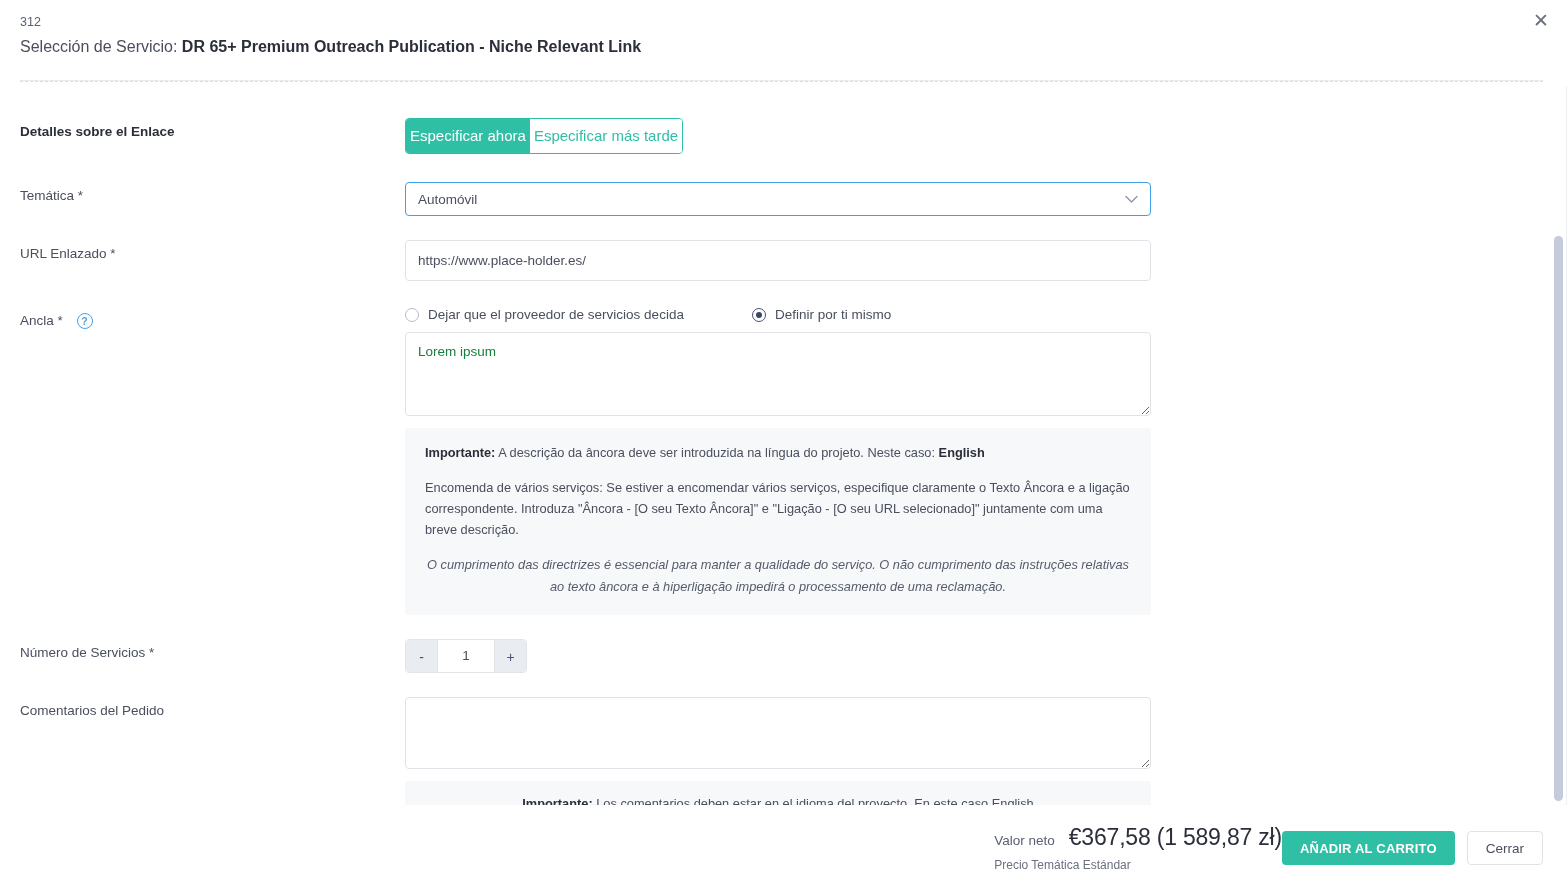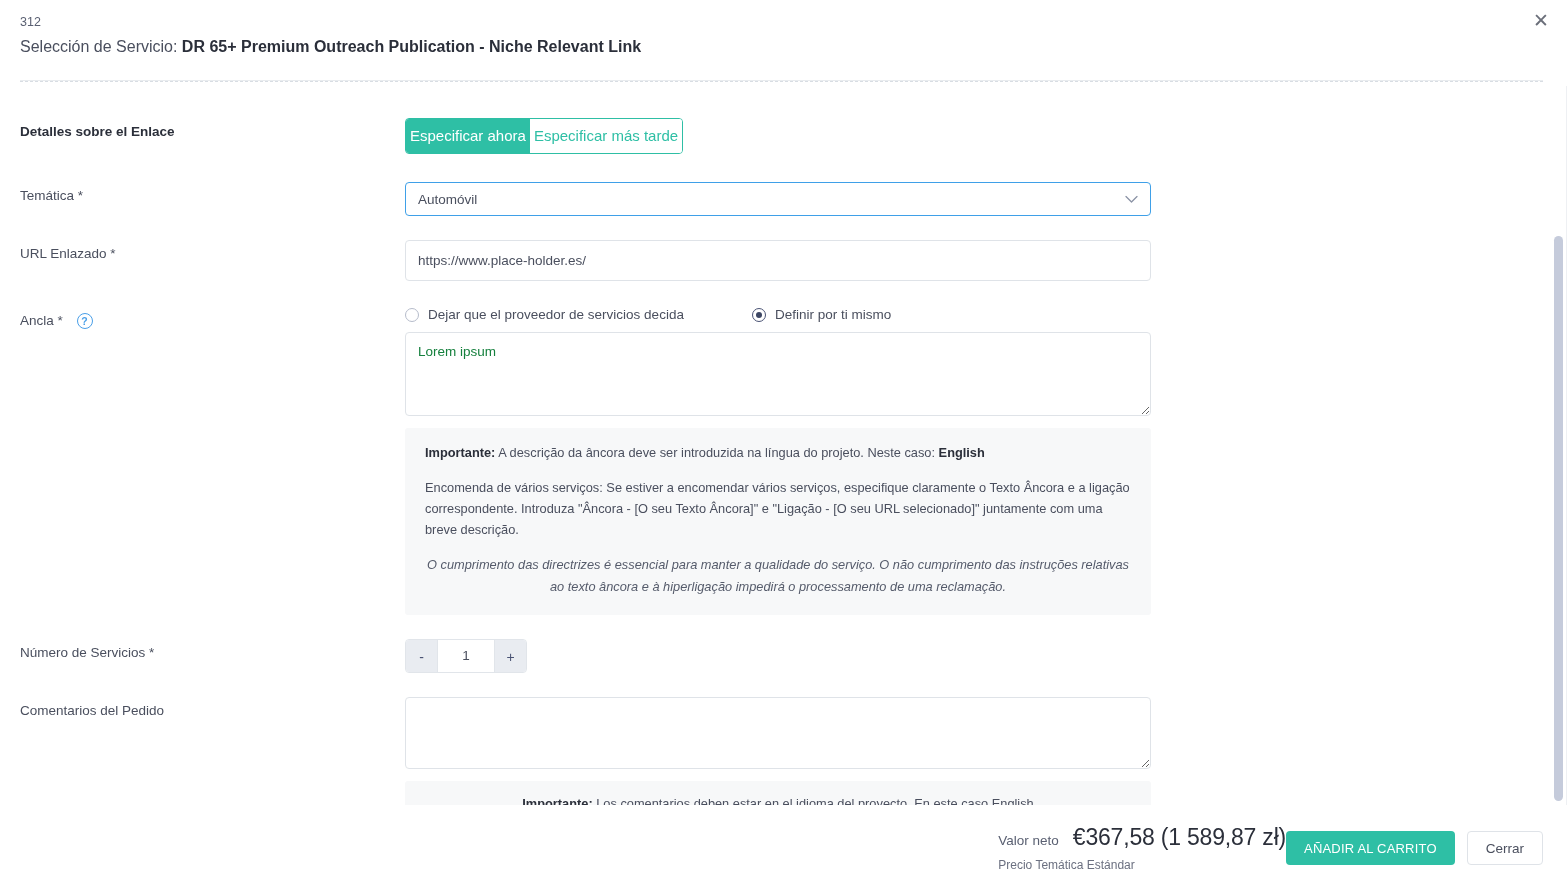--- a/index.html
+++ b/index.html
@@ -141,21 +141,21 @@
   .price-wrap { display:flex; flex-direction:column; padding-left:0; }
   .price-line1 { display:flex; align-items:baseline; gap:14px; }
   .price-label { font-size:13.5px; color:#5a6072; }
   .price-value { font-size:23px; color:#2b2f3a; font-weight:400; letter-spacing:-0.2px; }
   .price-sub { font-size:12px; color:#6b7080; margin-top:7px; }
 
   .footer-actions { display:flex; align-items:center; gap:12px; }
   .btn-primary {
     background:#2ebfa5; color:#fff; border:0; border-radius:4px;
     padding:8px 18px; height:34px; font-size:13px; cursor:pointer;
-    font-family:"Liberation Sans", sans-serif; letter-spacing:0.2px;
+    font-family:"Liberation Sans", sans-serif; letter-spacing:0.2px;font-weight:bold;
   }
   .btn-secondary {
     background:#fff; color:#4a4f5e; border:1px solid #dfe3e8; border-radius:4px;
     padding:0 18px; height:34px; font-size:13.5px; cursor:pointer;
     font-family:"Liberation Sans", sans-serif;
   }
 
   
   .scrollbar-track {
     position:absolute; top:86px; right:4px; width:9px; bottom:90px;

